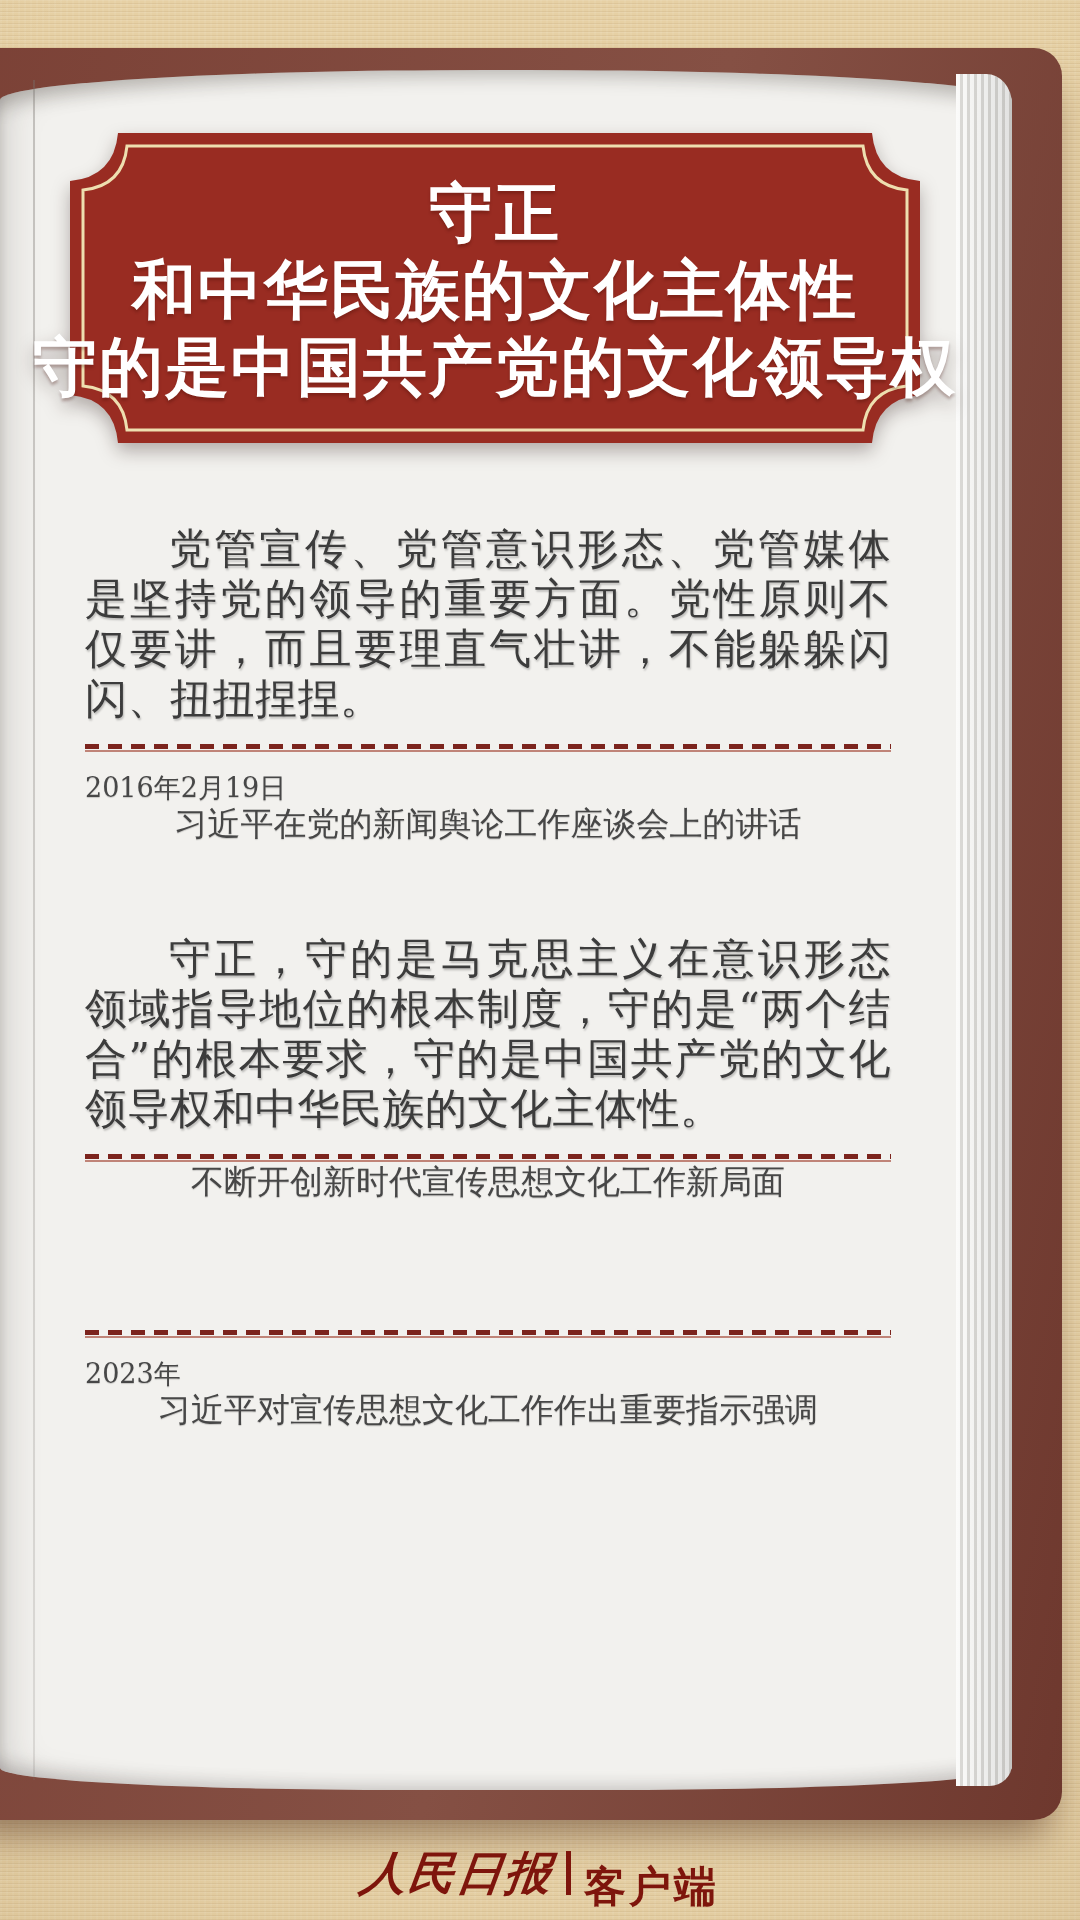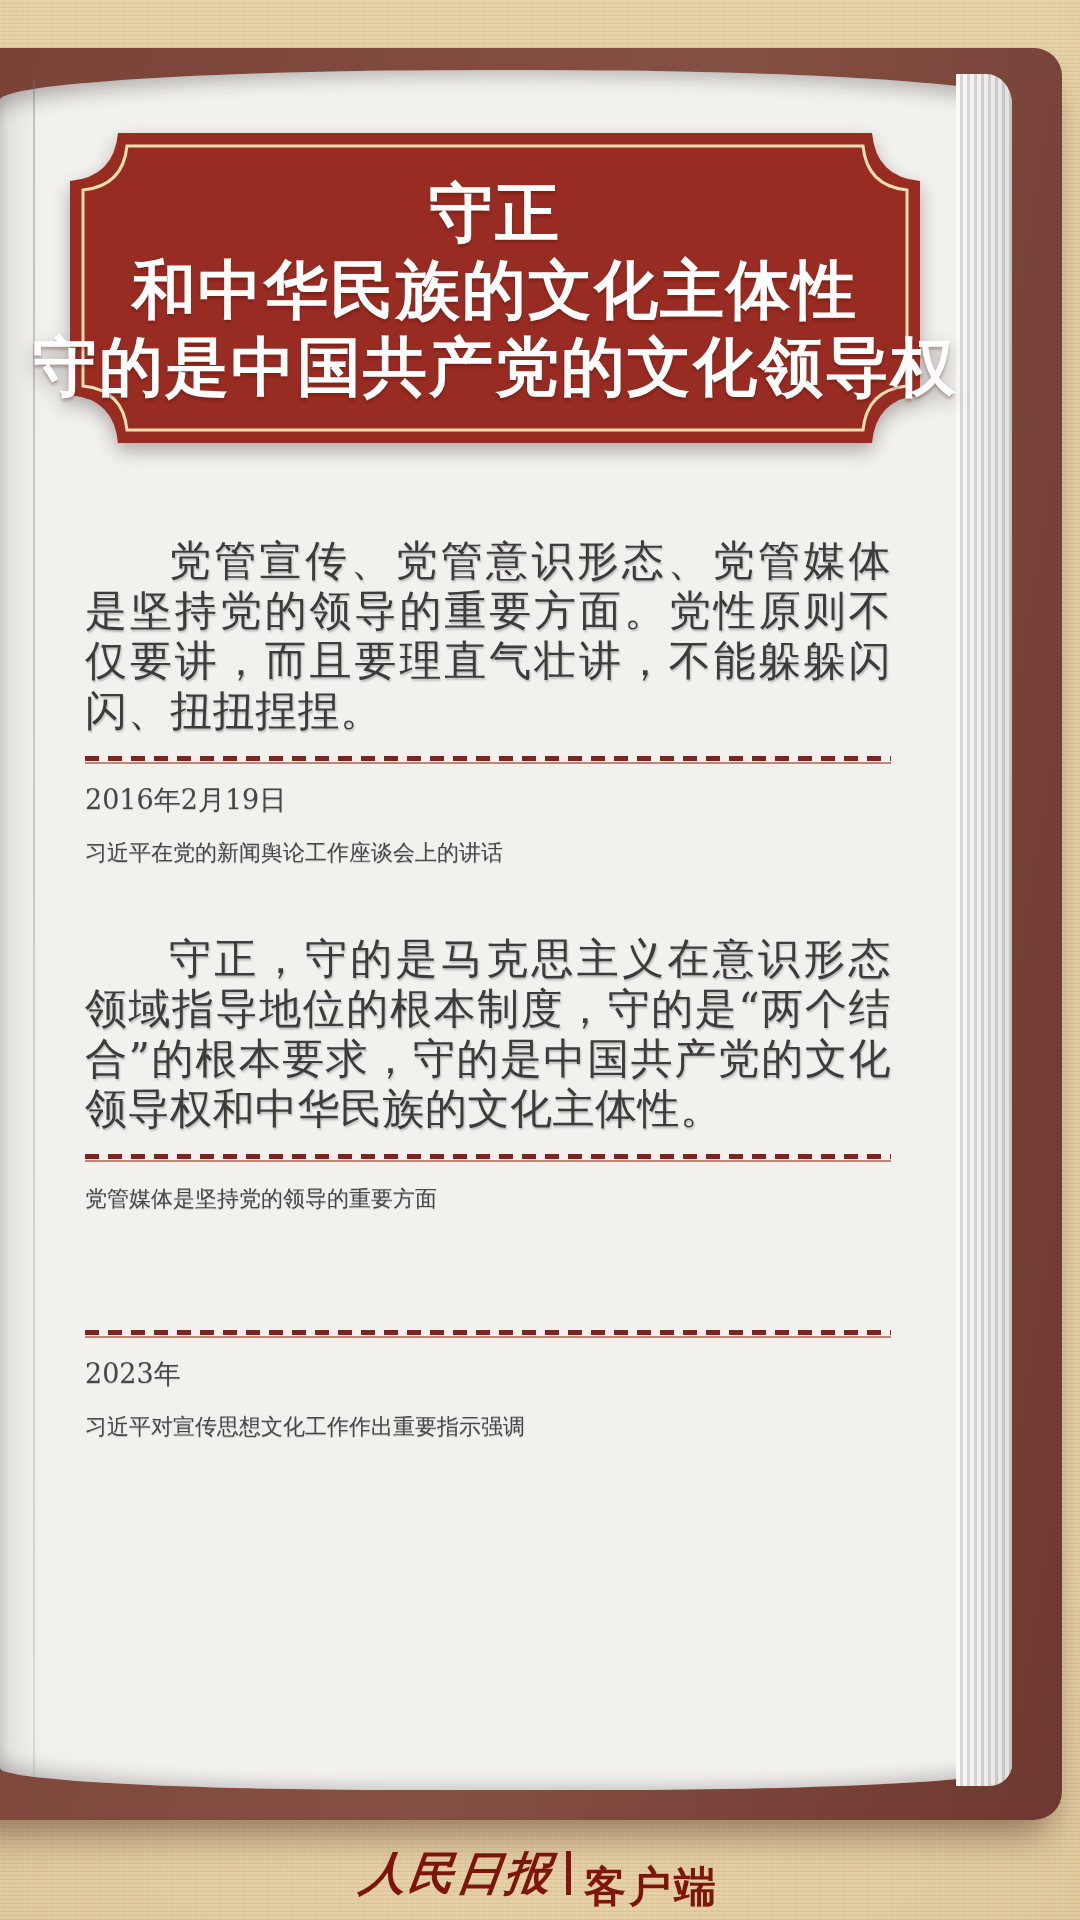--- a/index.html
+++ b/index.html
@@ -42,34 +42,34 @@
     filter:drop-shadow(0 8px 9px rgba(30,10,5,.30));}
   .banner svg{position:absolute;inset:0;}
   .banner-text{
     position:absolute;inset:0;display:flex;flex-direction:column;justify-content:center;align-items:center;
     padding-top:4px;color:#ffffff;font-family:"DejaVu Sans",sans-serif;font-weight:bold;
     text-shadow:0 3px 3px rgba(60,10,5,.28);
     border-radius:19px;
   }
   .banner-line{font-size:64px;line-height:77px;letter-spacing:2px;white-space:nowrap;}
   .sec{position:absolute;left:85px;width:806px;}
-  .sec-1{top:536px;}
+  .sec-1{top:524px;}
   .sec-2{top:934px;}
   .sec-3{top:1310px;}
   .quote{
     margin:0;font-size:42px;line-height:50px;color:#3c3c3c;
     text-align:justify;text-indent:2em;letter-spacing:.5px;
     text-shadow:1px 2px 2px rgba(0,0,0,.22);
   }
   .sep{margin-top:20px;height:5px;
     background:repeating-linear-gradient(90deg,#7c241d 0 14px,rgba(0,0,0,0) 14px 23px);}
   .sep-solid{height:2px;background:#c08478;margin-top:1px;}
   .meta-date{margin-top:20px;font-size:27px;line-height:32px;color:#474747;
     text-shadow:0 1px 1px rgba(0,0,0,.18);}
-  .meta-source{margin-top:20px;font-size:22px;line-height:34px;text-align:left;color:#474747;
+  .meta-source{margin-top:3px;font-size:33px;line-height:34px;text-align:center;color:#474747;
     text-shadow:0 1px 1px rgba(0,0,0,.18);}
   .footer{position:absolute;left:0;right:0;top:1832px;display:flex;justify-content:center;align-items:center;gap:13px;}
   .brand-script{
     font-family:"DejaVu Serif",serif;font-style:italic;font-weight:bold;
     font-size:46px;color:#7e150c;transform:skewX(-7deg);letter-spacing:2px;line-height:52px;
   }
   .brand-divider{width:5px;height:44px;background:#7e150c;}
   .brand-name{
     font-family:"DejaVu Sans",sans-serif;font-weight:800;font-size:42px;
     color:#7e150c;letter-spacing:3px;line-height:52px;margin-top:29px;
@@ -103,21 +103,21 @@
     <div class="sep"></div>
     <div class="sep-solid"></div>
     <div class="meta-date">2016年2月19日</div>
     <div class="meta-source">习近平在党的新闻舆论工作座谈会上的讲话</div>
   </div>
 
   <div class="sec sec-2">
     <p class="quote">守正，守的是马克思主义在意识形态领域指导地位的根本制度，守的是“两个结合”的根本要求，守的是中国共产党的文化领导权和中华民族的文化主体性。</p>
     <div class="sep"></div>
     <div class="sep-solid"></div>
-    <div class="meta-source">党管媒体是坚持党的领导的重要方面</div>
+    <div class="meta-source">不断开创新时代宣传思想文化工作新局面</div>
   </div>
 
   <div class="sec sec-3">
     <div class="sep"></div>
     <div class="sep-solid"></div>
     <div class="meta-date">2023年</div>
     <div class="meta-source">习近平对宣传思想文化工作作出重要指示强调</div>
   </div>
 
   <div class="footer">

